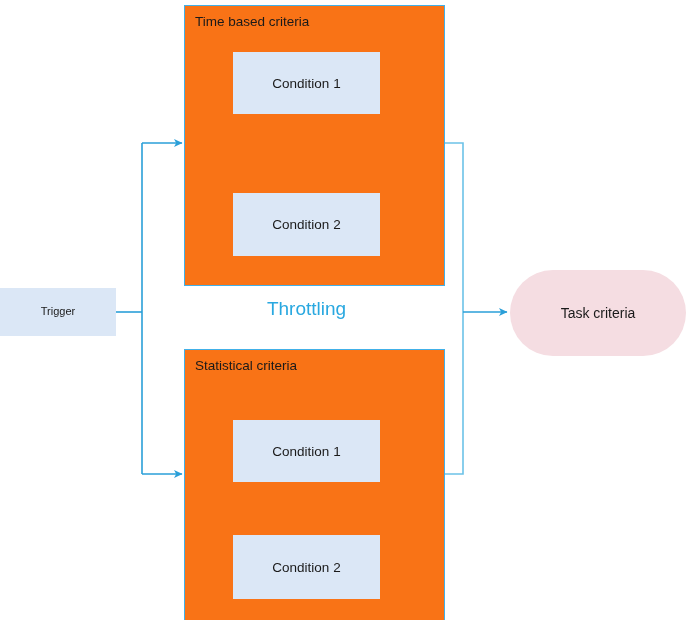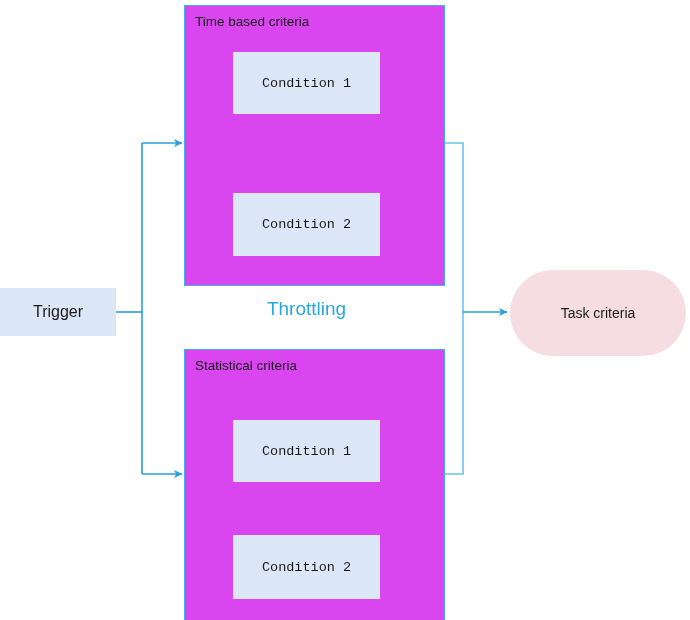--- a/index.html
+++ b/index.html
@@ -24,35 +24,35 @@
     pointer-events: none;
   }
   .node {
     position: absolute;
     box-sizing: border-box;
     display: flex;
     align-items: center;
     justify-content: center;
     text-align: center;
     color: #1a1a1a;
-    font-size: 16px;
+    font-size: 11px;
     line-height: 1.2;
   }
   .trigger-box {
     left: 0px;
     top: 288px;
     width: 116px;
     height: 48px;
     background: #dbe7f6;
     border: none;
   }
   .group-box {
     position: absolute;
     box-sizing: border-box;
-    background: #d946ef;
+    background: #f97316;
     border: 1.5px solid #41b0e8;
     padding-left: 10px;
   }
   .group-top {
     left: 184px;
     top: 5px;
     width: 261px;
     height: 281px;
   }
   .group-bottom {
@@ -72,21 +72,20 @@
   .cond-box {
     position: absolute;
     box-sizing: border-box;
     background: #dbe7f6;
     border: none;
     display: flex;
     align-items: center;
     justify-content: center;
     font-size: 13.5px;
     color: #1a1a1a;
-    font-family: Liberation Mono, monospace;
   }
   .throttling-label {
     position: absolute;
     left: 176px;
     top: 296px;
     width: 261px;
     height: 26px;
     display: flex;
     align-items: center;
     justify-content: center;

